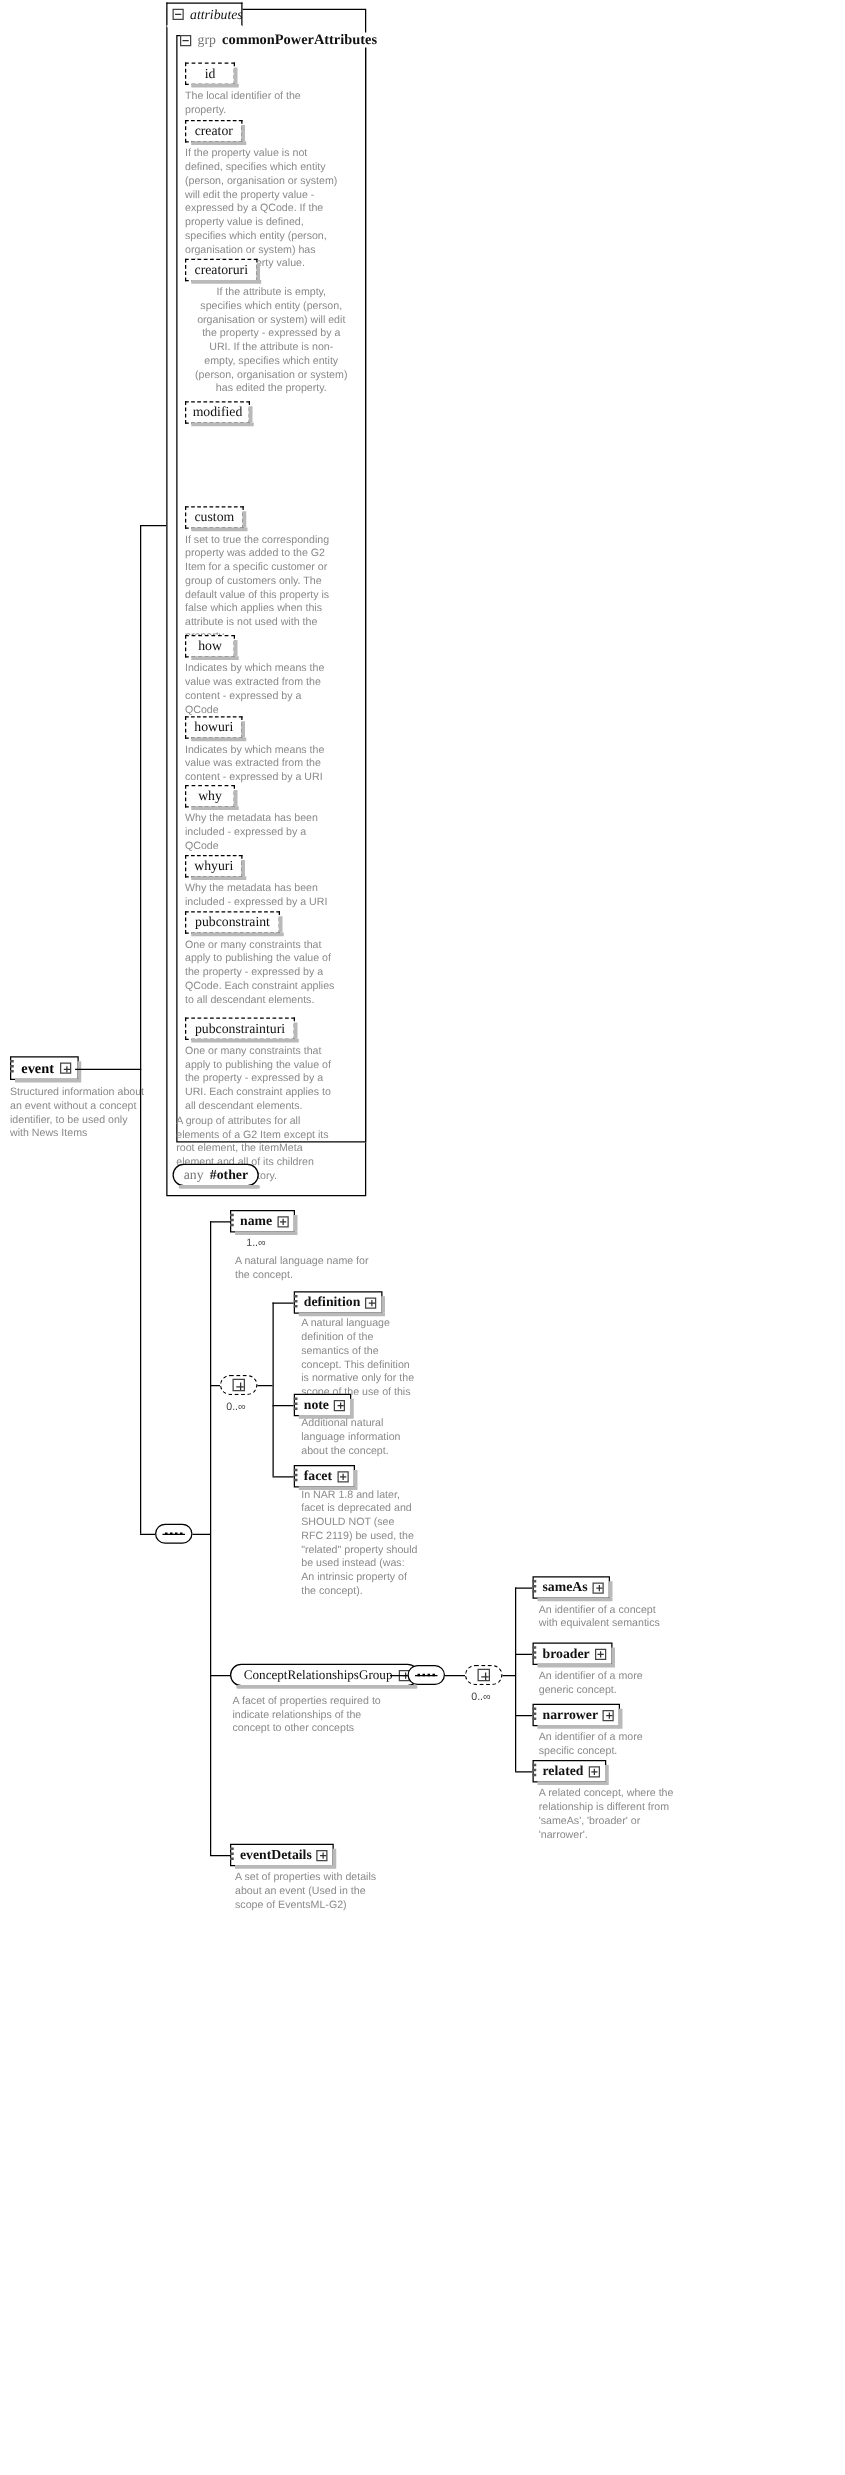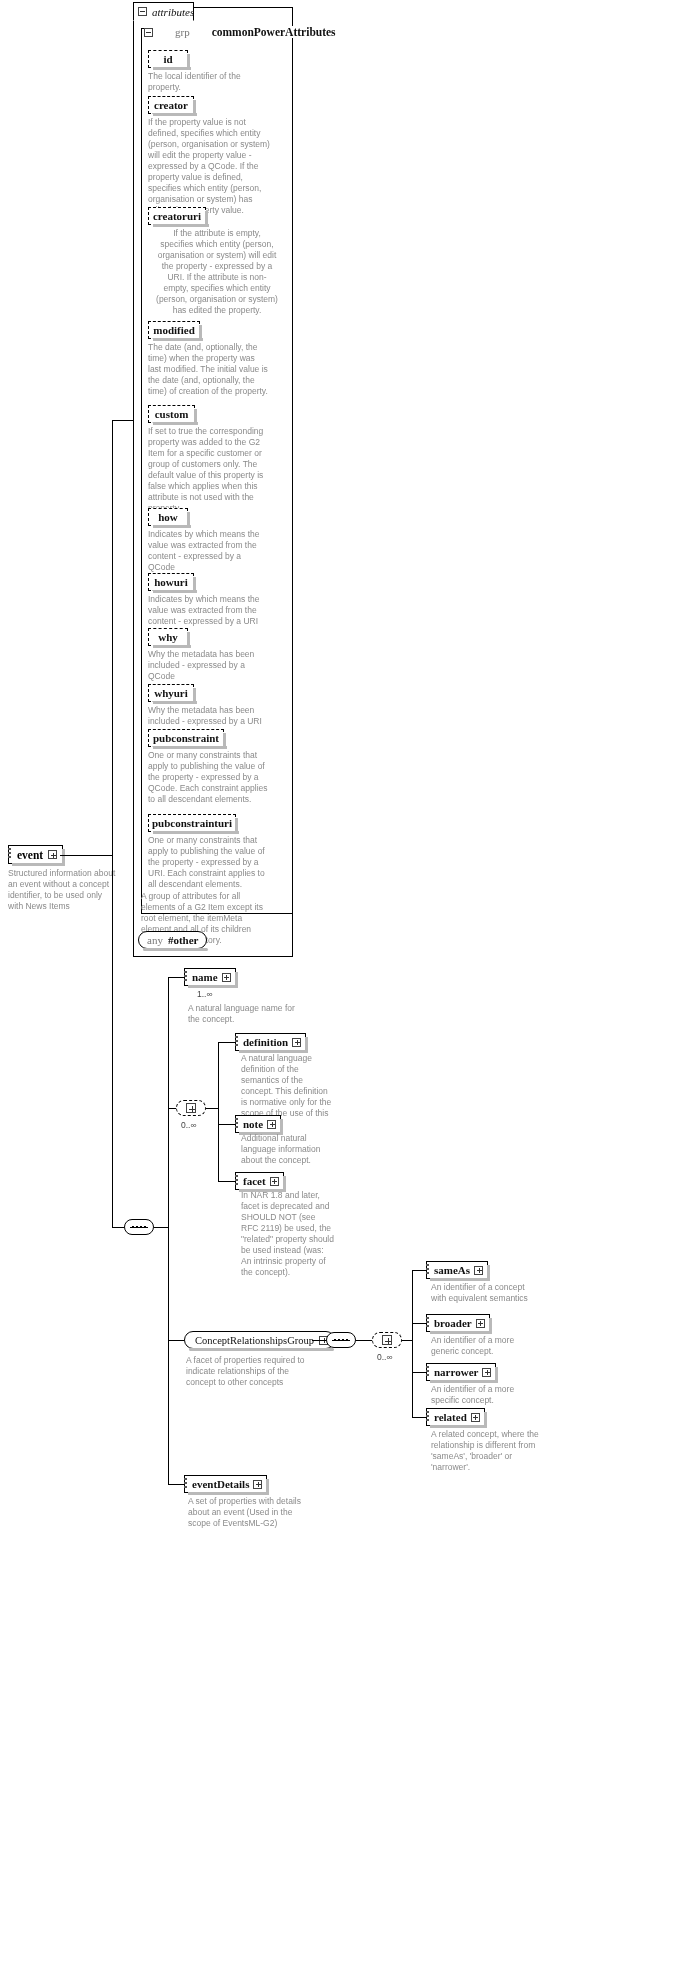--- a/index.html
+++ b/index.html
@@ -32,31 +32,31 @@
     display:inline-flex; align-items:center; justify-content:center;
     position:relative; flex:0 0 auto;
   }
   .expander::before {
     content:""; position:absolute; width:5px; height:1px; background:#333;
   }
 
   
   .grp-frame { position:absolute; border:1px solid #000; background:#fff; }
   .grp-header {
-    position:absolute; display:flex; align-items:center; gap:22px; z-index:5;
+    position:absolute; display:flex; align-items:center; gap:5px; z-index:5;
     background:#fff; padding-right:4px;
   }
   .grp-kw { font-size:11px; color:#777; font-family:"Liberation Serif", serif; }
   .grp-name { font-size:11.5px; font-weight:bold; color:#111; font-family:"Liberation Serif", serif; }
 
   
   .attr {
     position:absolute; border:1.5px dashed #000; background:#fff;
     height:18px; display:flex; align-items:center; justify-content:center;
-    padding:0 8px; font-size:11px; font-weight:bold; color:#111;
+    padding:0 8px; font-size:11px; font-weight:normal; color:#111;
     font-family:"Liberation Serif", serif; white-space:nowrap;
   }
   .attr::after {
     content:""; position:absolute; left:4px; top:100%; width:100%;
     height:3px; background:#b9b9b9;
   }
   .attr::before {
     content:""; position:absolute; left:100%; top:3px; width:3px;
     height:calc(100% - 3px); background:#b9b9b9;
   }
@@ -197,21 +197,20 @@
   <div class="doc" style="left:148px; top:117px; width:122px;">If the property value is not defined, specifies which entity (person, organisation or system) will edit the property value - expressed by a QCode. If the property value is defined, specifies which entity (person, organisation or system) has edited the property value.</div>
 
   <div class="attr" style="left:148px; top:207px; width:58px;">
     <span>creatoruri</span>
   </div>
   <div class="doc" style="left:156px; top:228px; width:122px;text-align:center;">If the attribute is empty, specifies which entity (person, organisation or system) will edit the property - expressed by a URI. If the attribute is non-empty, specifies which entity (person, organisation or system) has edited the property.</div>
 
   <div class="attr" style="left:148px; top:321px; width:52px;text-align:right;">
     <span>modified</span>
   </div>
-  <div class="doc" style="left:148px; top:342px; width:122px;">The date (and, optionally, the time) when the property was last modified. The initial value is the date (and, optionally, the time) of creation of the property.</div>
 
   <div class="attr" style="left:148px; top:405px; width:47px;">
     <span>custom</span>
   </div>
   <div class="doc" style="left:148px; top:426px; width:122px;">If set to true the corresponding property was added to the G2 Item for a specific customer or group of customers only. The default value of this property is false which applies when this attribute is not used with the property.</div>
 
   <div class="attr" style="left:148px; top:508px; width:40px;">
     <span>how</span>
   </div>
   <div class="doc" style="left:148px; top:529px; width:122px;">Indicates by which means the value was extracted from the content - expressed by a QCode</div>

